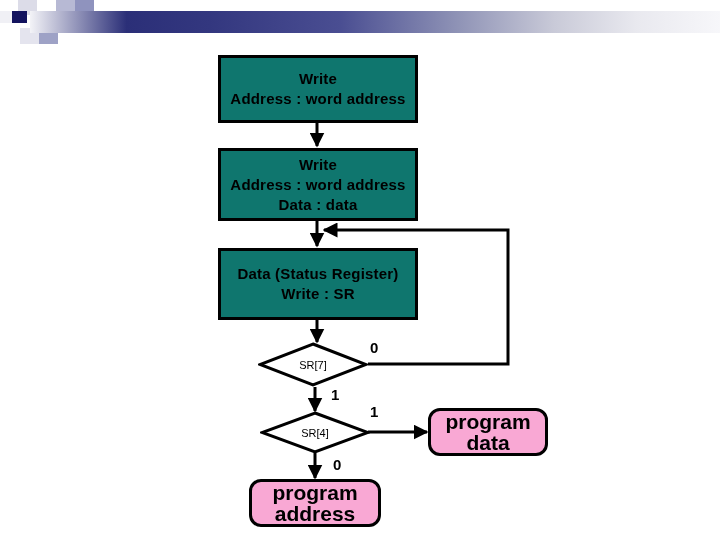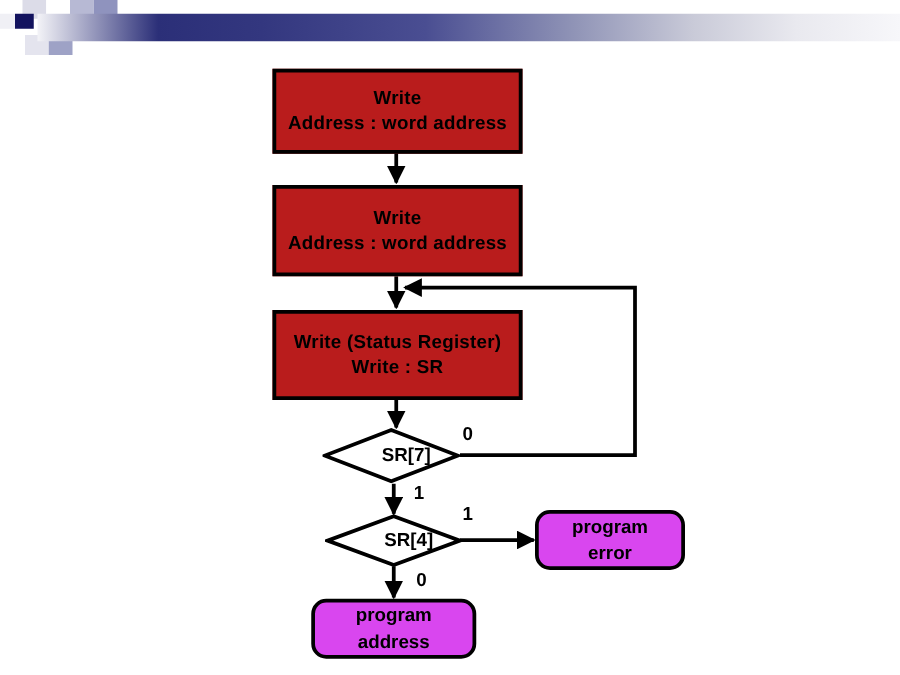--- a/index.html
+++ b/index.html
@@ -61,63 +61,63 @@
     position: absolute;
     left: 0;
     top: 0;
     width: 720px;
     height: 540px;
   }
 
   .proc-box {
     position: absolute;
     border: 3px solid #000000;
-    background: #b91c1c;
+    background: #0f766e;
     box-sizing: border-box;
     display: flex;
     flex-direction: column;
     align-items: center;
     justify-content: center;
     text-align: center;
     font-size: 15px;
     font-weight: bold;
     line-height: 20px;
     letter-spacing: 0.2px;
   }
   .term-box {
     position: absolute;
     border: 3px solid #000000;
     border-radius: 12px;
-    background: #d946ef;
+    background: #f9a8d4;
     box-sizing: border-box;
     display: flex;
     flex-direction: column;
     align-items: center;
     justify-content: center;
     text-align: center;
-    font-size: 15px;
+    font-size: 21px;
     font-weight: bold;
     line-height: 21px;
   }
   .box-line { display: block; white-space: nowrap; }
 
   .decision {
     position: absolute;
   }
   .decision .dec-label {
     position: absolute;
-    left: 12px;
+    left: 0;
     top: 0;
     width: 100%;
     height: 100%;
     display: flex;
     align-items: center;
     justify-content: center;
-    font-size: 15px;
-    font-weight: bold;
+    font-size: 11px;
+    font-weight: normal;
     pointer-events: none;
   }
 
   .edge-label {
     position: absolute;
     font-size: 15px;
     font-weight: bold;
     line-height: 16px;
   }
 
@@ -174,24 +174,25 @@
   </svg>
 
   <div class="proc-box" style="left:218px; top:55px; width:200px; height:68px;">
     <span class="box-line">Write</span>
     <span class="box-line">Address : word address</span>
   </div>
 
   <div class="proc-box" style="left:218px; top:148px; width:200px; height:73px;">
     <span class="box-line">Write</span>
     <span class="box-line">Address : word address</span>
+    <span class="box-line">Data : data</span>
   </div>
 
   <div class="proc-box" style="left:218px; top:248px; width:200px; height:72px;">
-    <span class="box-line">Write (Status Register)</span>
+    <span class="box-line">Data (Status Register)</span>
     <span class="box-line">Write : SR</span>
   </div>
 
   <div class="decision" style="left:258px; top:342px; width:110px; height:45px;">
     <svg width="110" height="45" viewBox="0 0 110 45" xmlns="http://www.w3.org/2000/svg">
       <polygon points="55,2 108,22.5 55,43 2,22.5" fill="#ffffff" stroke="#000000" stroke-width="3"></polygon>
     </svg>
     <span class="dec-label">SR[7]</span>
   </div>
 
@@ -202,21 +203,21 @@
     <span class="dec-label">SR[4]</span>
   </div>
 
   <div class="edge-label" style="left:370px; top:340px;">0</div>
   <div class="edge-label" style="left:331px; top:387px;">1</div>
   <div class="edge-label" style="left:370px; top:404px;">1</div>
   <div class="edge-label" style="left:333px; top:457px;">0</div>
 
   <div class="term-box" style="left:428px; top:408px; width:120px; height:48px;">
     <span class="box-line">program</span>
-    <span class="box-line">error</span>
+    <span class="box-line">data</span>
   </div>
 
   <div class="term-box" style="left:249px; top:479px; width:132px; height:48px;">
     <span class="box-line">program</span>
     <span class="box-line">address</span>
   </div>
 
 </div>
 
 </body></html>

